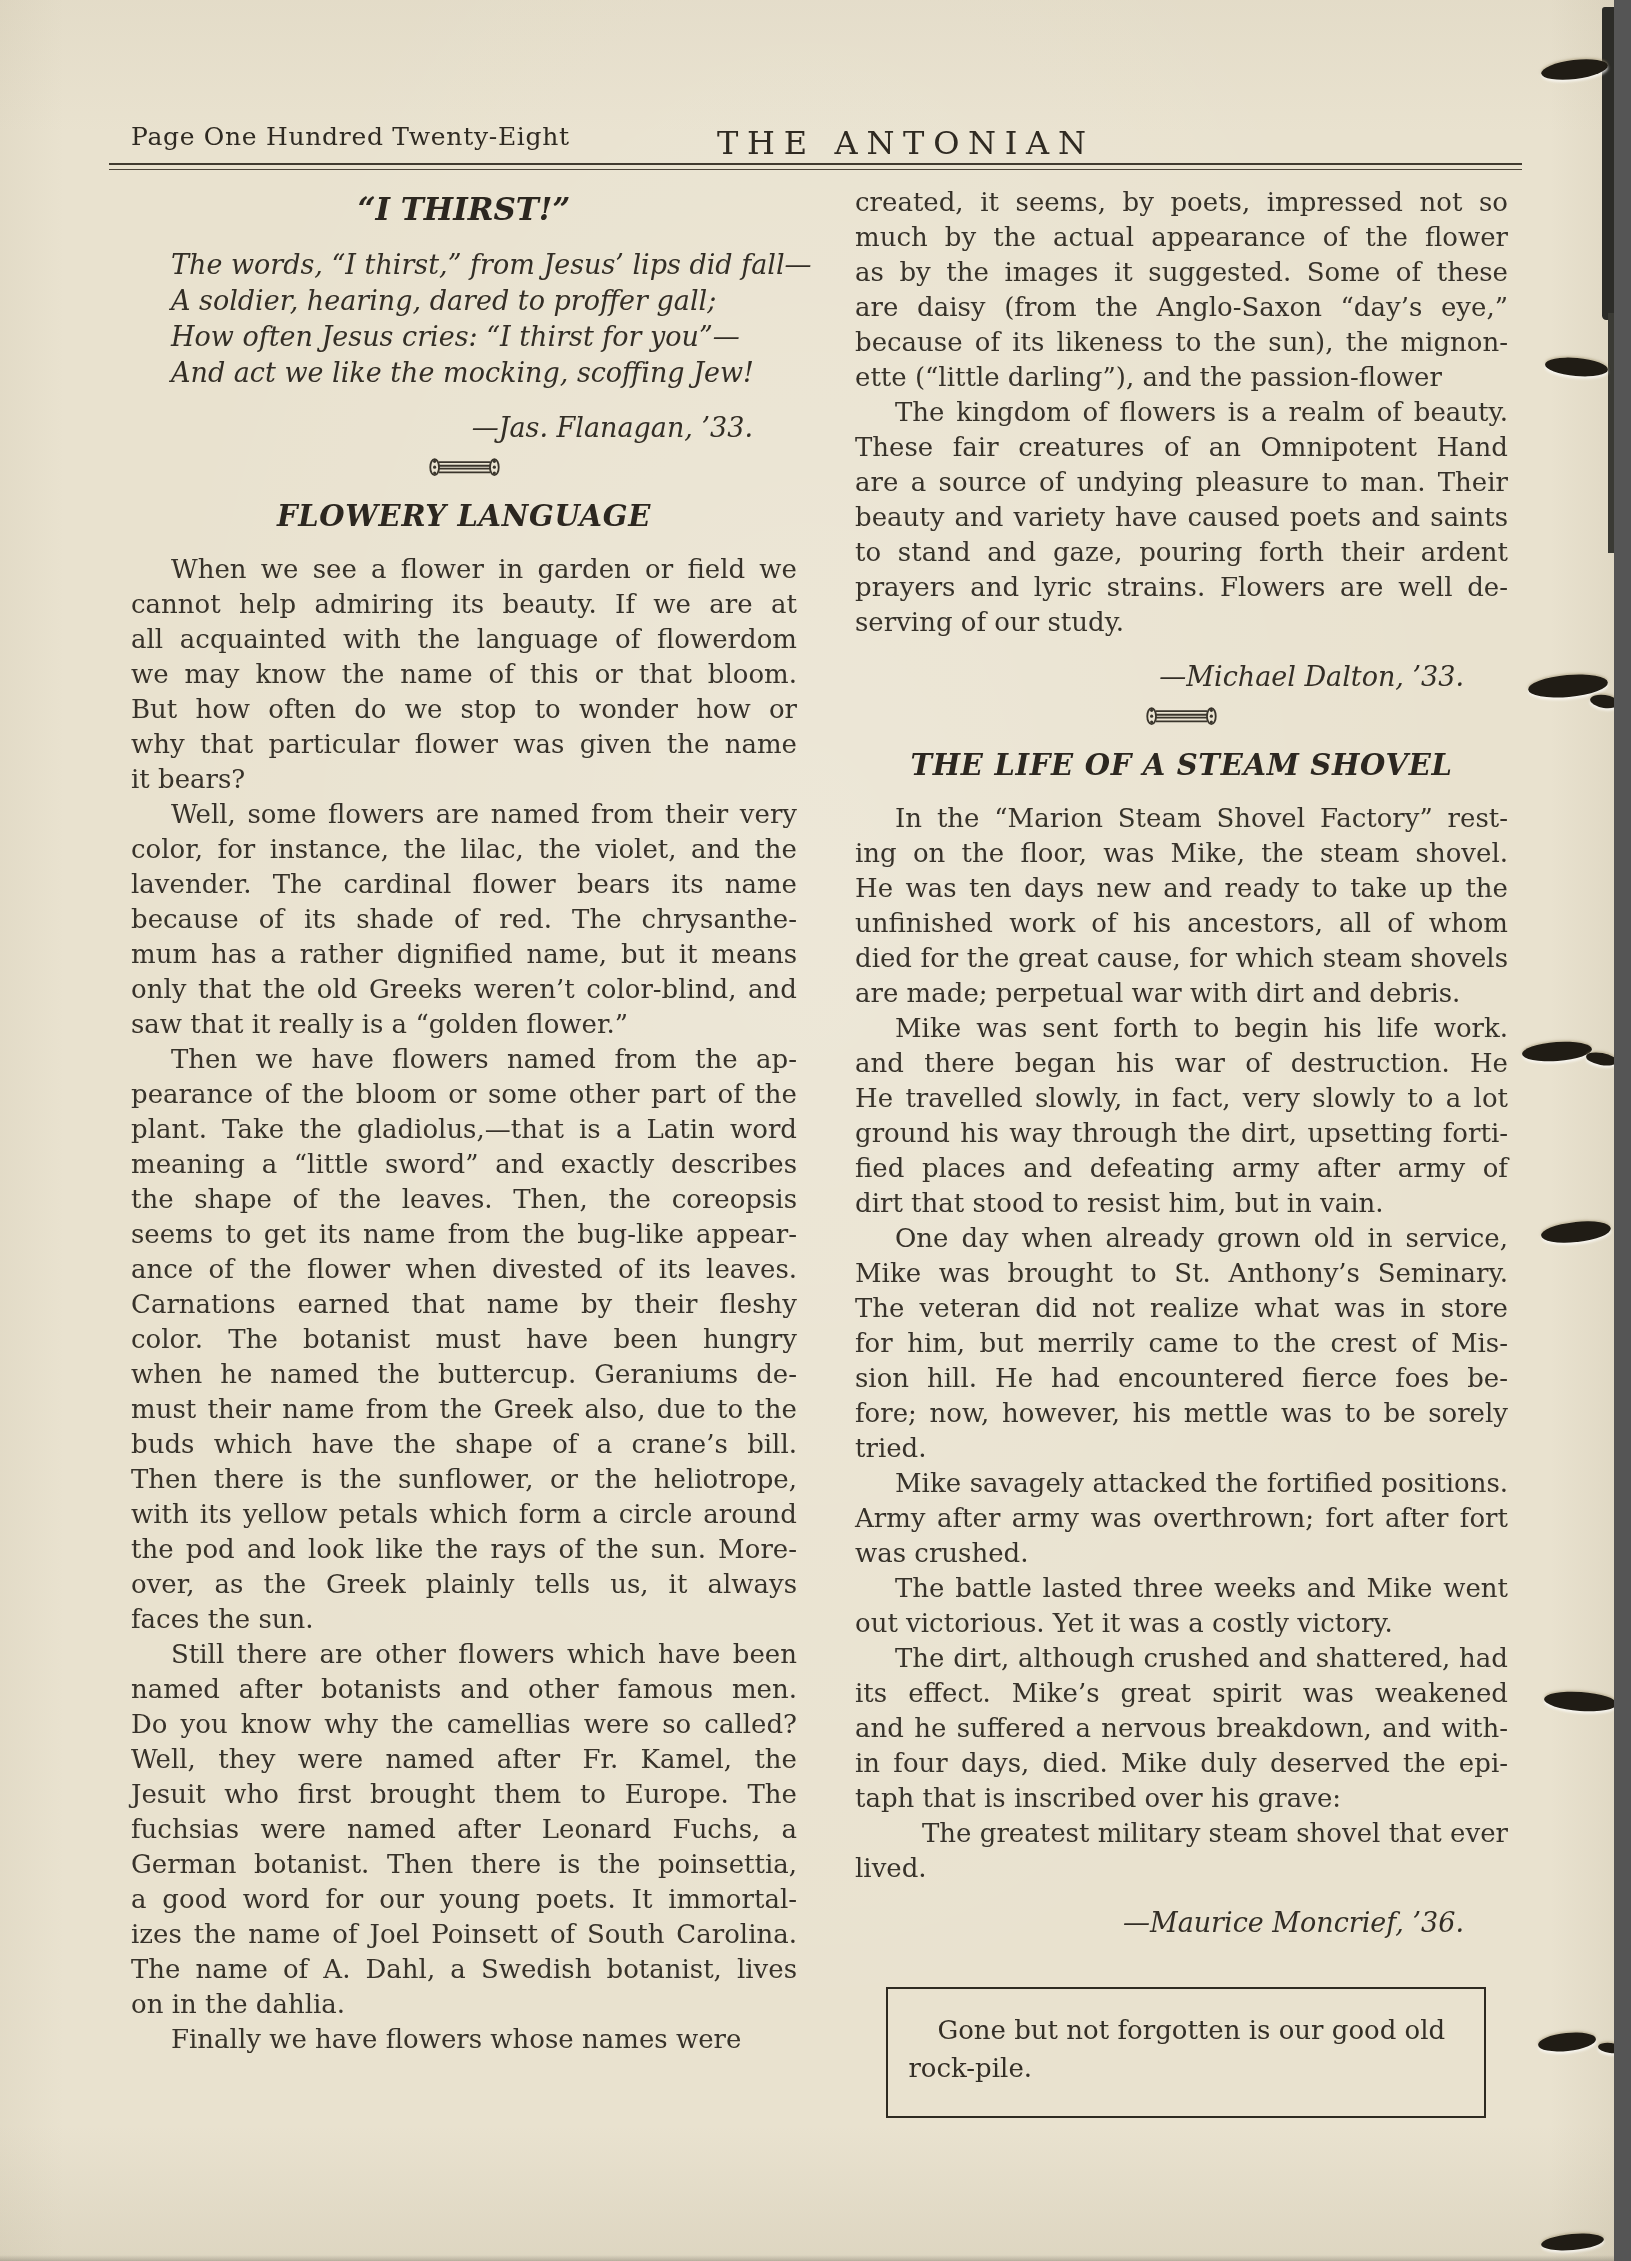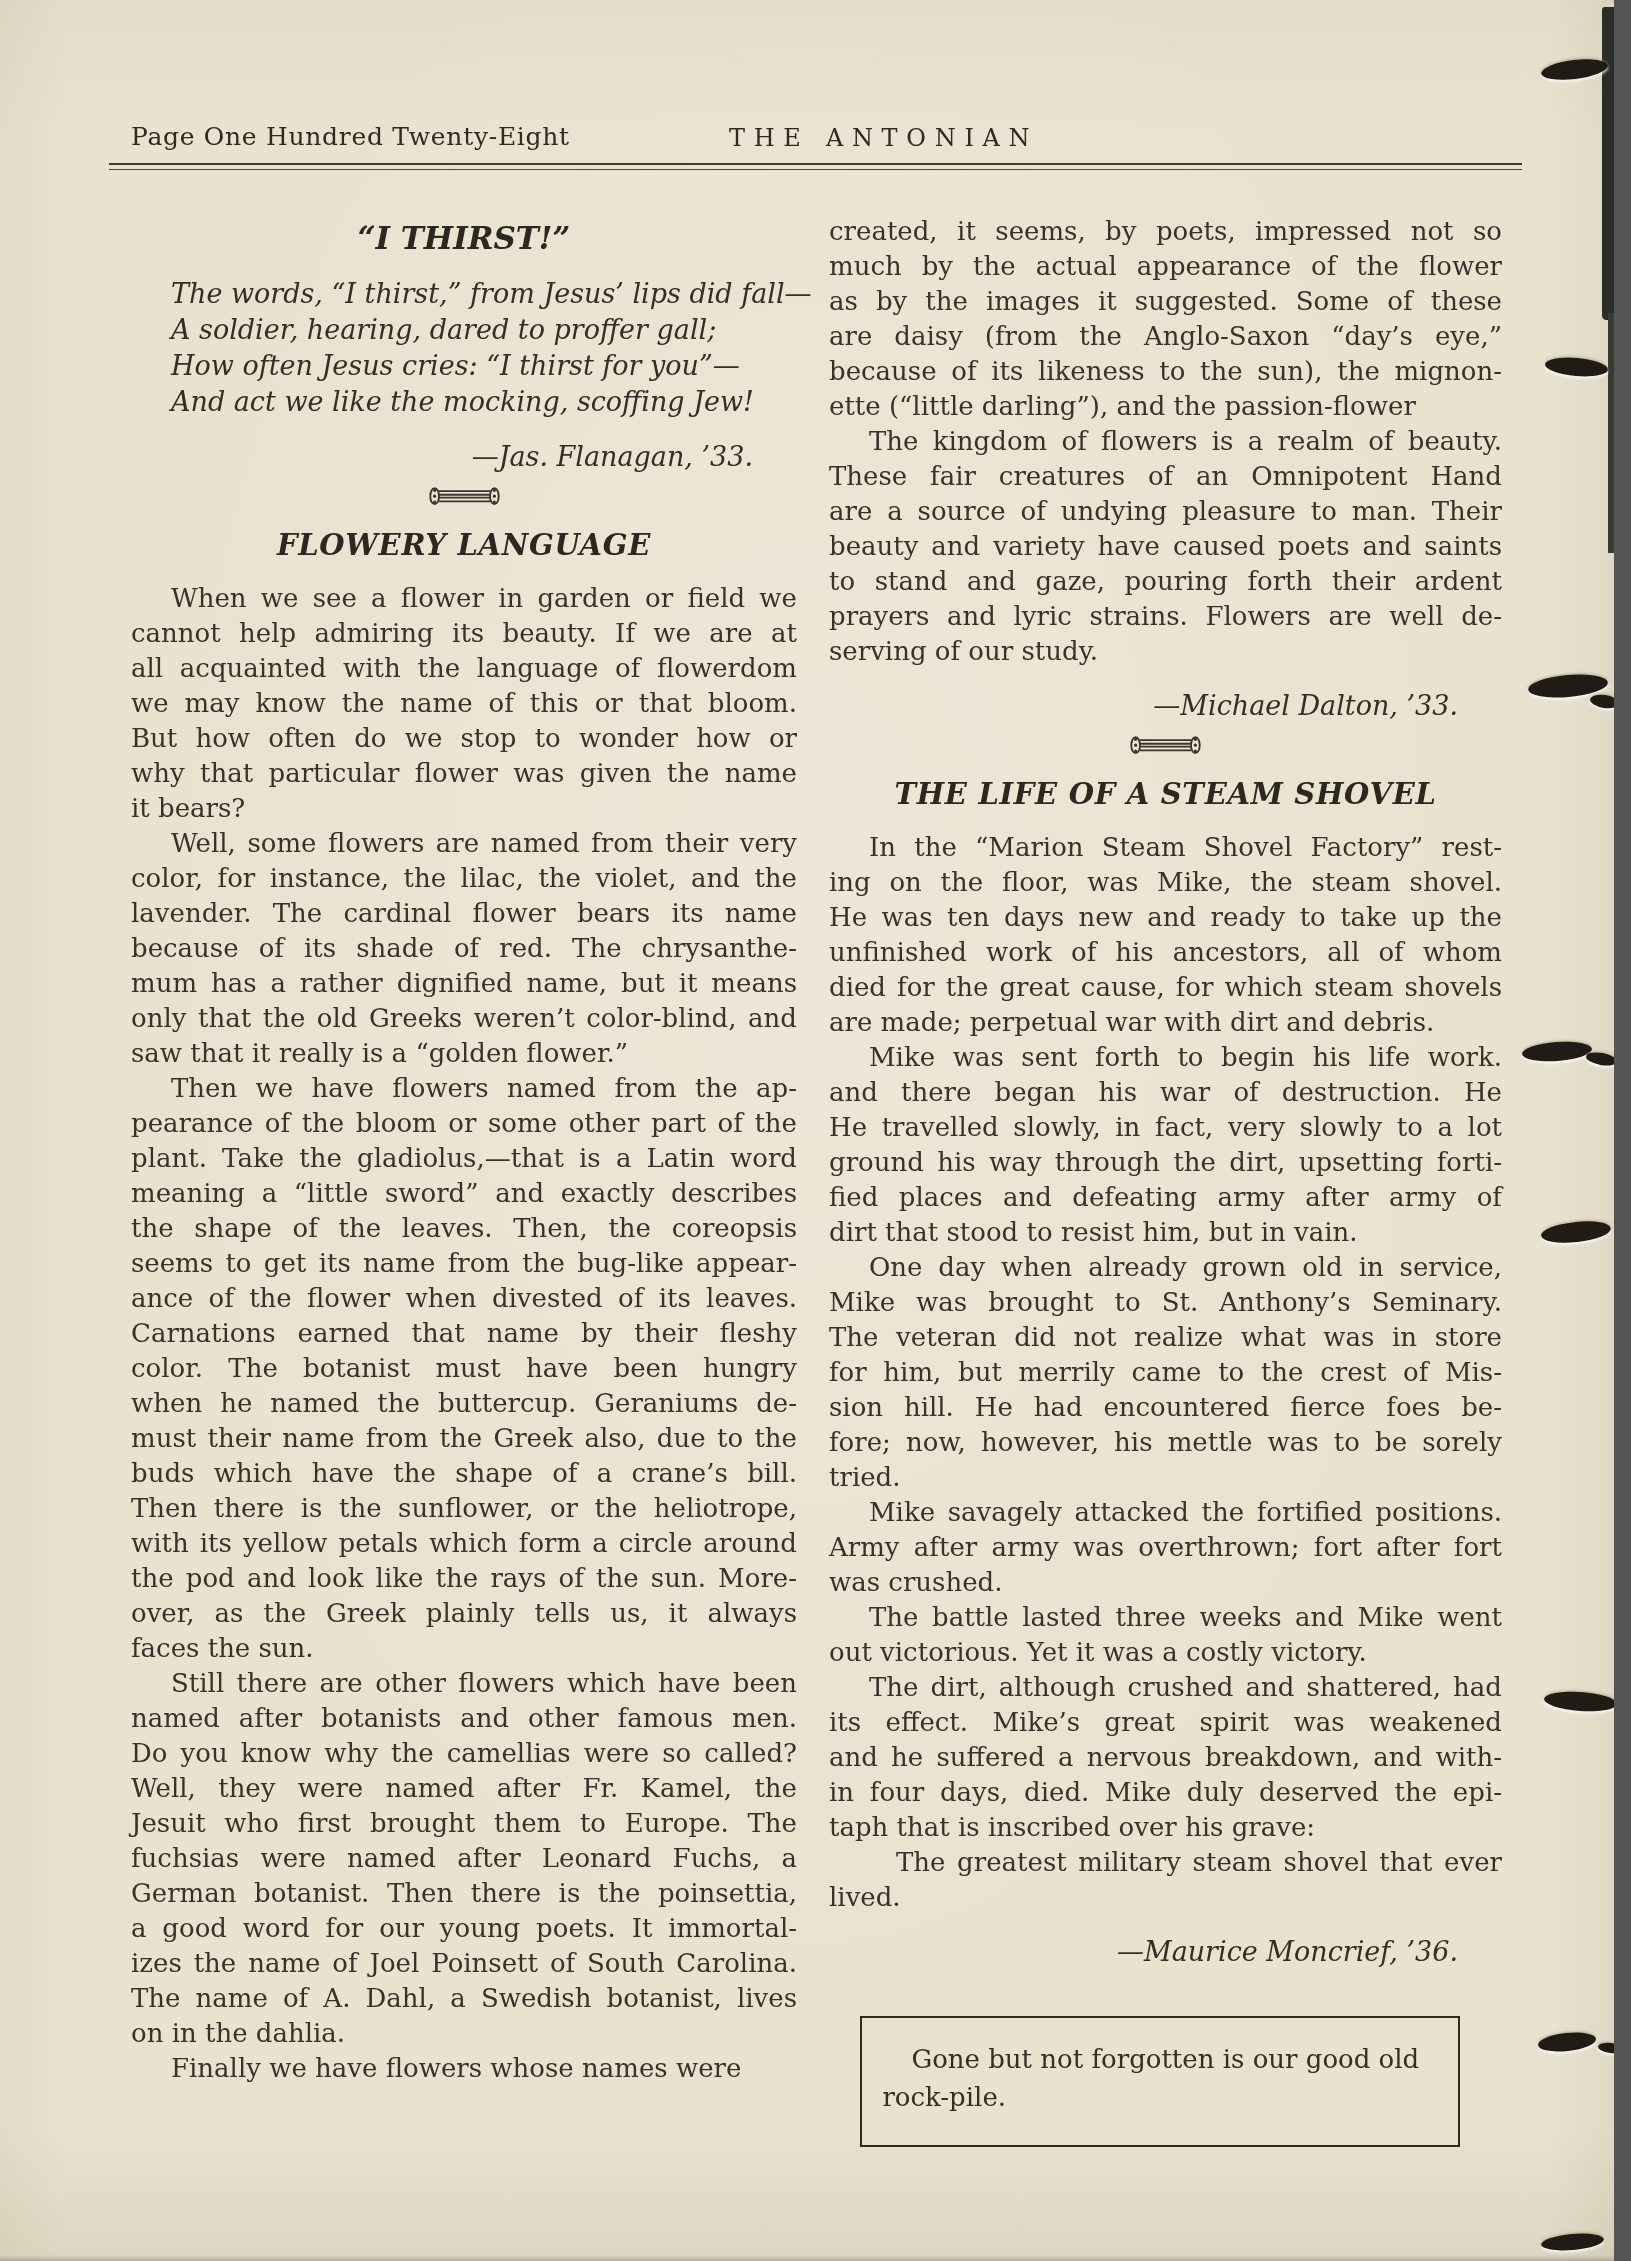--- a/index.html
+++ b/index.html
@@ -14,29 +14,29 @@
     overflow:hidden;
     font-family:"DejaVu Serif","Liberation Serif",serif;
     color:#37322a;
   }
   .hdr-left{
     position:absolute;left:131px;top:122px;
     font-size:25px;letter-spacing:0.7px;color:#2f2a22;
   }
   .hdr-center{
     position:absolute;left:717px;top:124px;
-    font-size:24px;letter-spacing:8.7px;color:#2f2a22;margin-left:12px;
+    font-size:32px;letter-spacing:8.7px;color:#2f2a22;
   }
   .hdr-rule{
     position:absolute;left:109px;top:163px;width:1413px;height:3.6px;
     border-top:2.2px solid #413b30;border-bottom:1.5px solid #4a443a;
   }
   .columns{
-    position:absolute;left:131px;top:214px;width:1377px;
-    display:flex;gap:32px;
+    position:absolute;left:131px;top:185px;width:1377px;
+    display:flex;gap:58px;
   }
   .col{width:666px;}
   .col.right{width:673px;}
   .poem-title{
     margin:5.8px 0 20.4px 0;text-align:center;
     font-size:31px;font-style:italic;font-weight:bold;color:#2c2720;
   }
   .article-title{
     margin:22px 0 19px 0;text-align:center;
     font-size:29px;font-style:italic;font-weight:bold;color:#2c2720;letter-spacing:0.7px;

